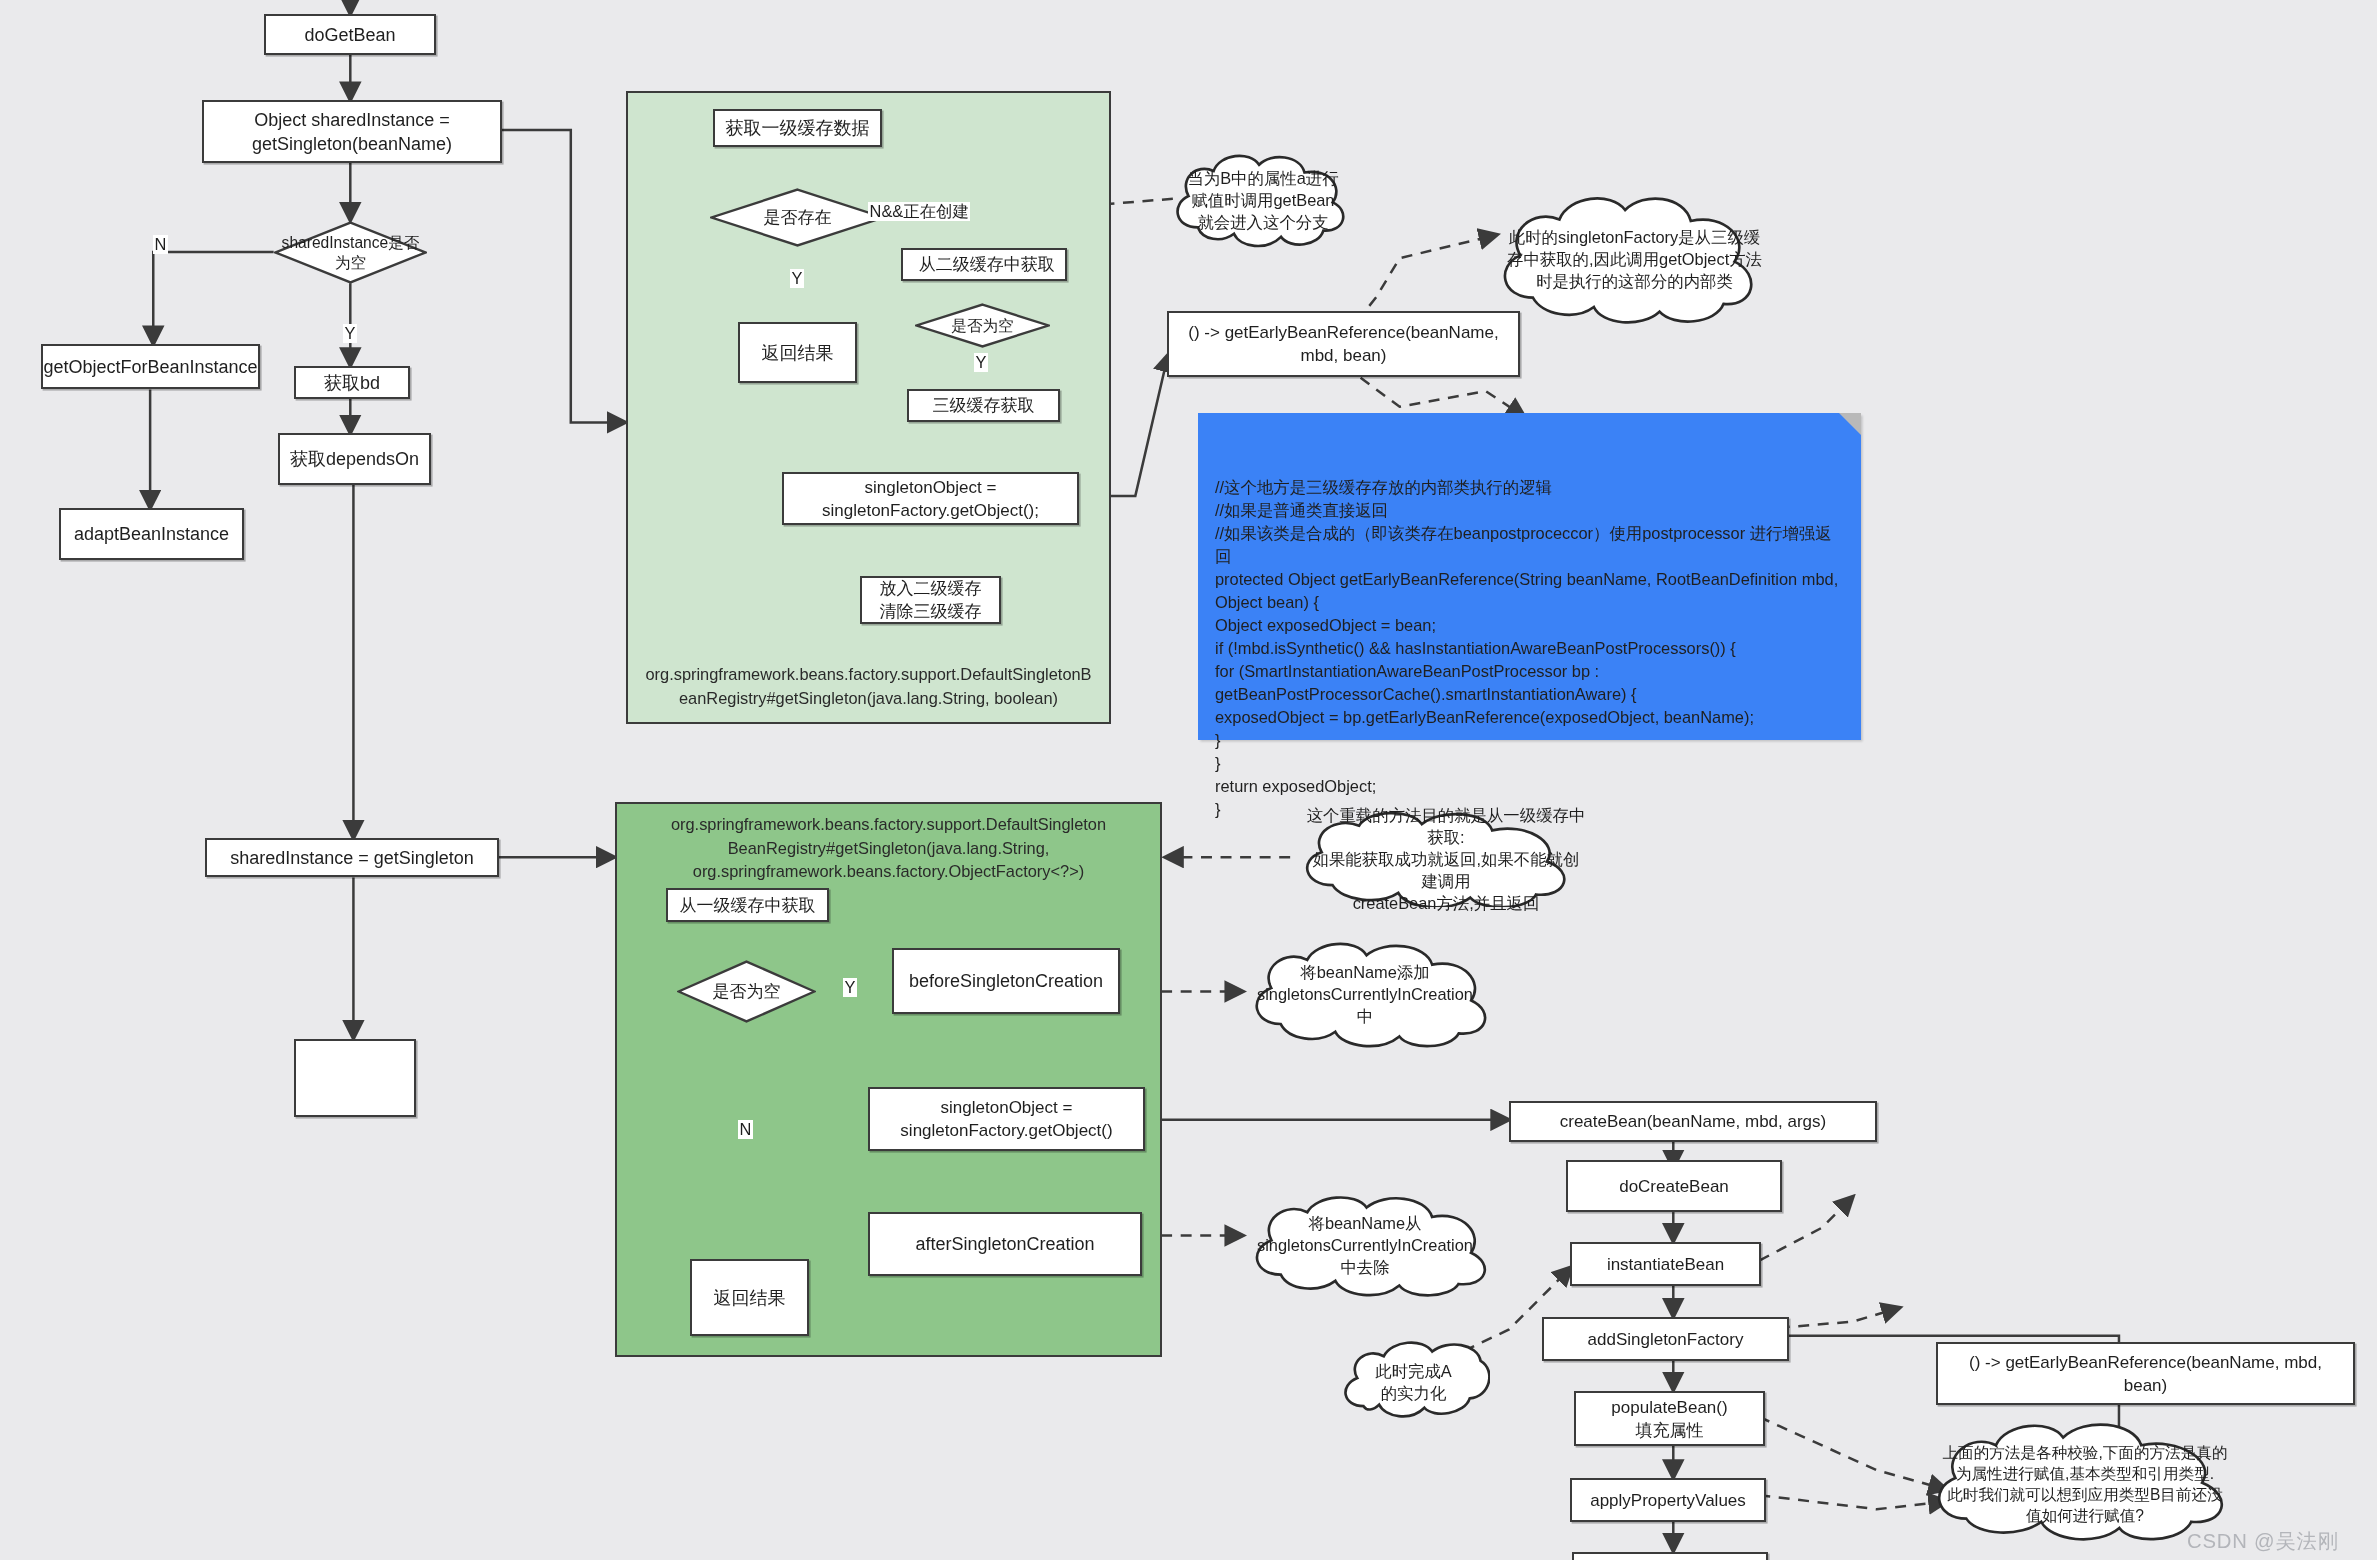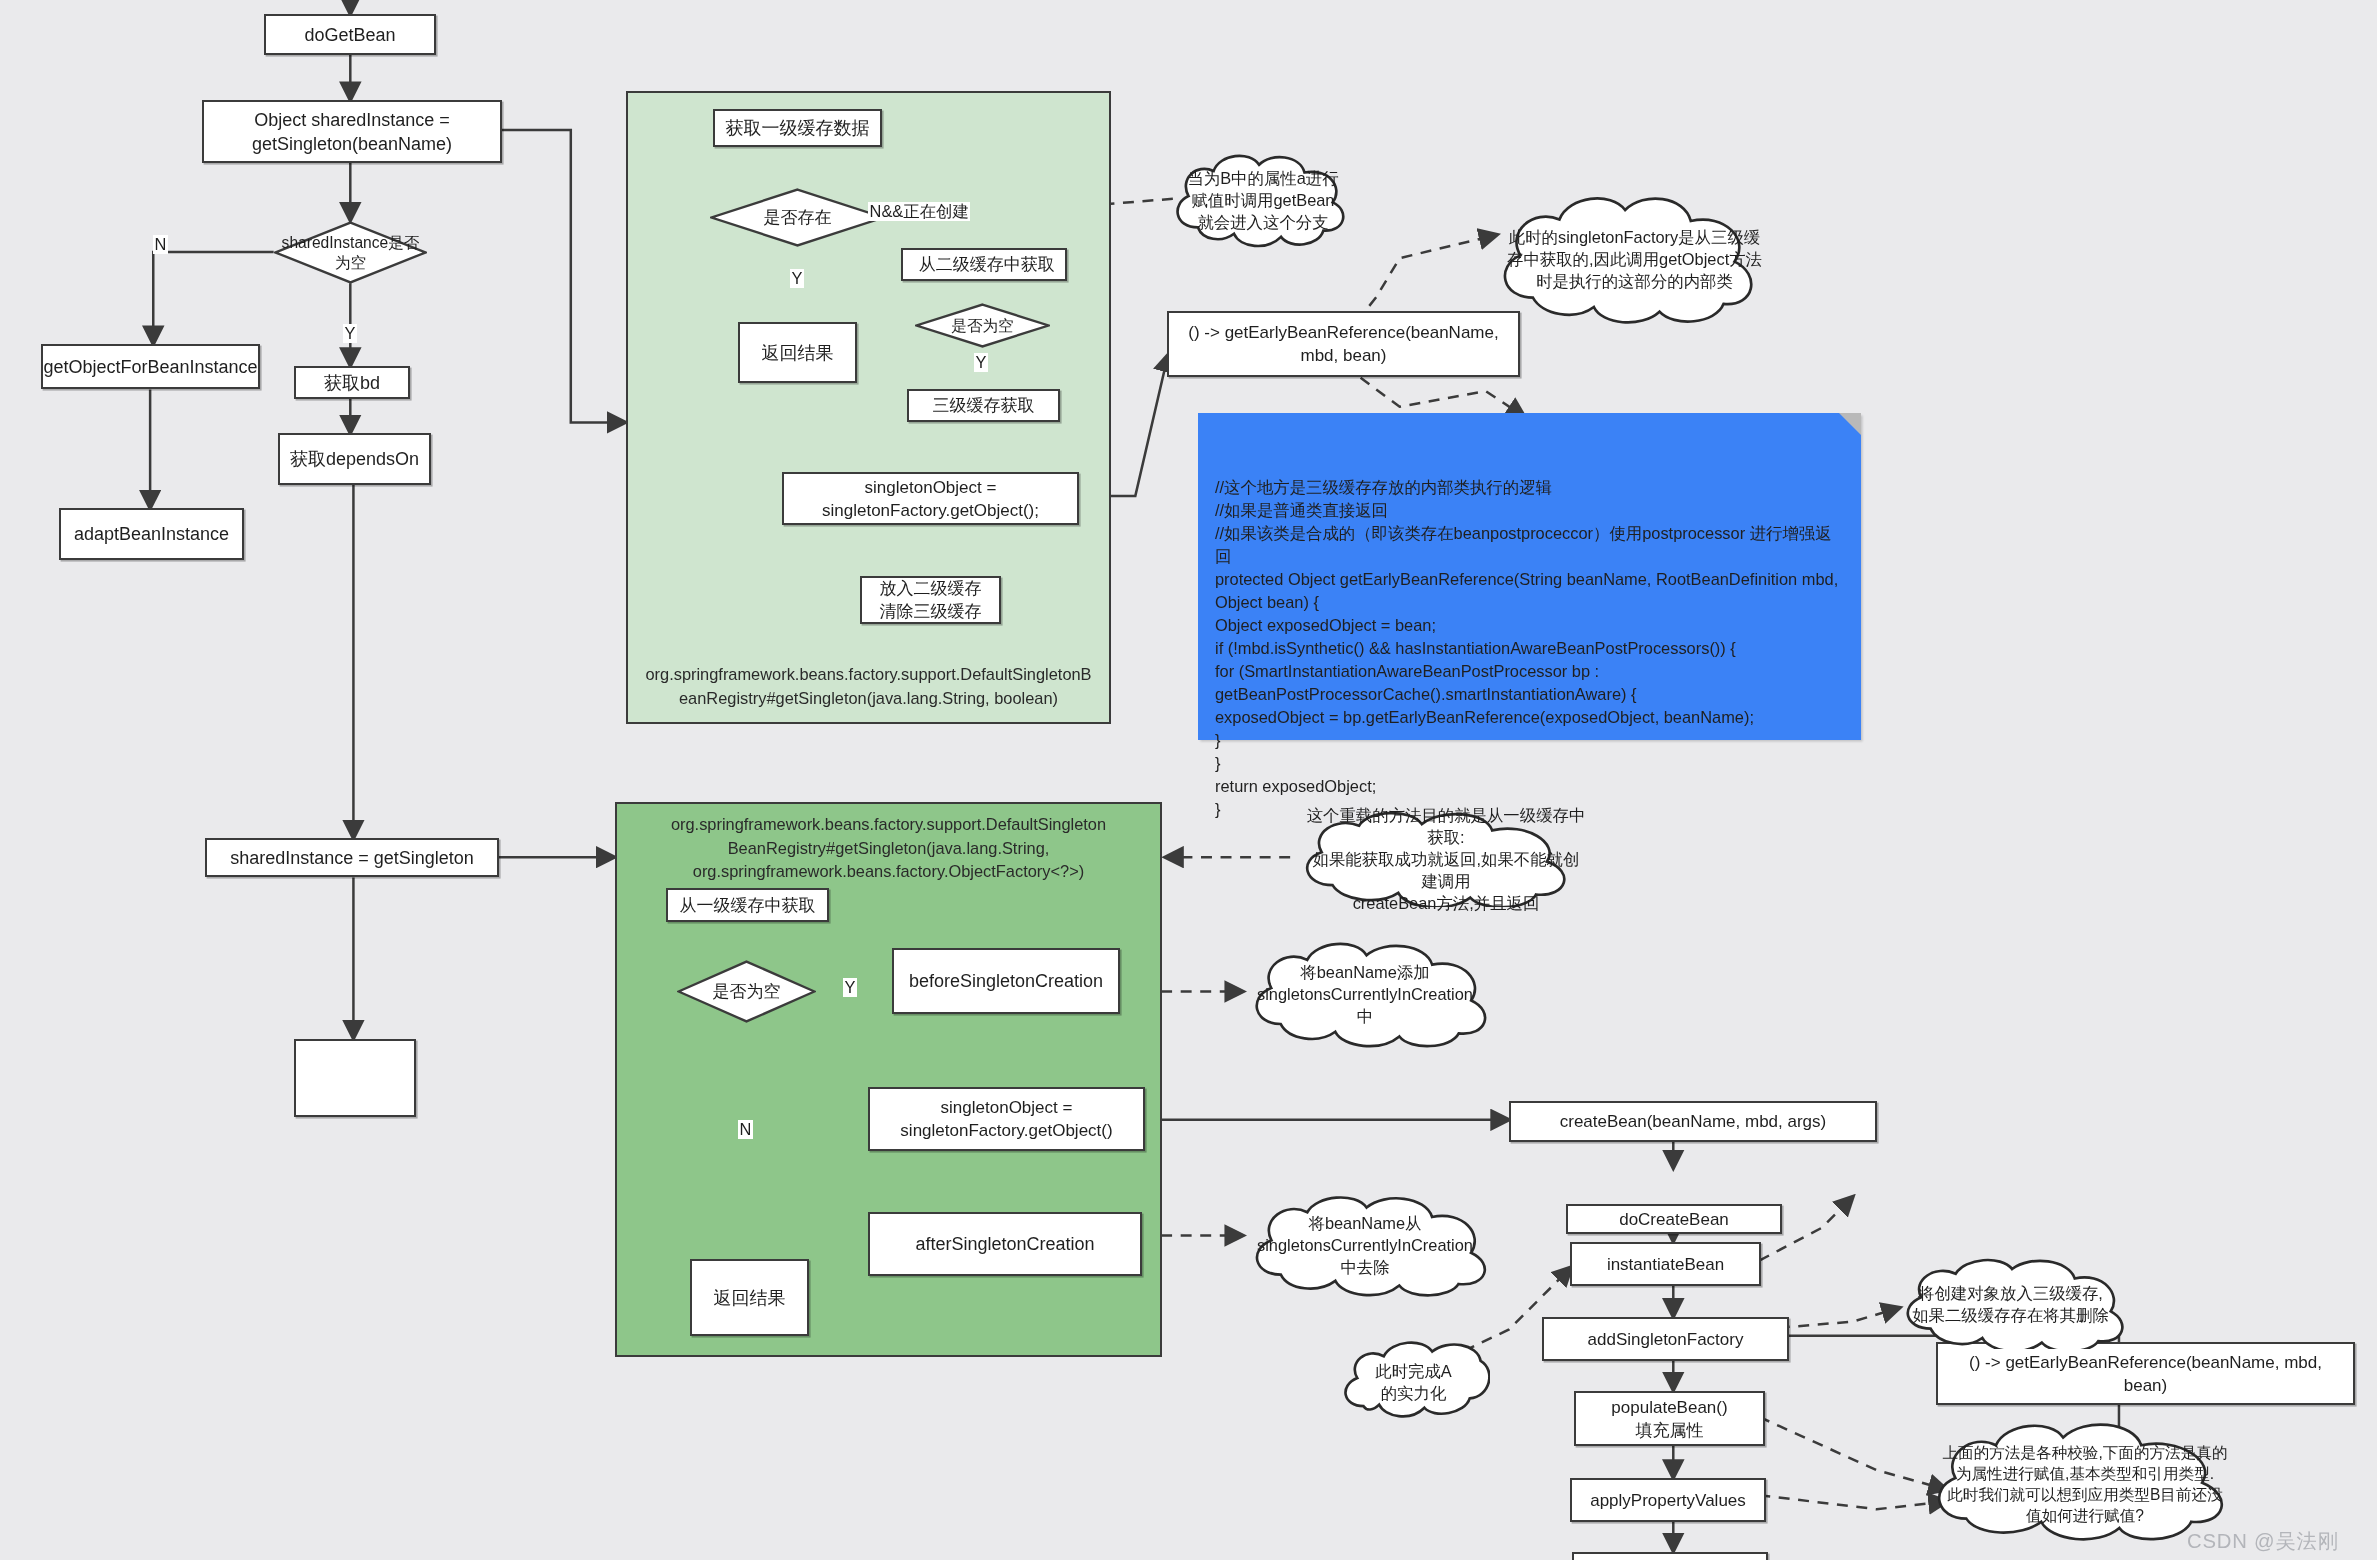--- a/index.html
+++ b/index.html
@@ -296,46 +296,37 @@
       <path d="M34,86 C8,86 2,60 26,50 C14,30 38,10 60,22 C70,2 110,-2 122,16
                C142,0 180,6 184,28 C204,40 196,74 170,76 C164,96 124,102 112,88
                C94,106 62,100 54,84 C46,92 38,92 34,86 Z" fill="#fff" stroke="#2a2a2a" stroke-width="3.4"></path>
     </svg>
     <div class="ctext">此时完成A
 的实力化</div>
   </div>
 
   <div class="node small" style="left:1509px;top:1101px;width:368px;height:41px;">createBean(beanName, mbd, args)</div>
 
-  <div class="node small" style="left:1566px;top:1204px;width:216px;height:30px;">doCreateBean</div>
+  <div class="node small" style="left:1566px;top:1160px;width:216px;height:52px;">doCreateBean</div>
 
   <div class="node small" style="left:1570px;top:1242px;width:191px;height:44px;">instantiateBean</div>
 
   <div class="node small" style="left:1542px;top:1317px;width:247px;height:44px;">addSingletonFactory</div>
 
   <div class="node small" style="left:1574px;top:1391px;width:191px;height:55px;white-space:pre-line;">populateBean()
 填充属性</div>
 
   <div class="node small" style="left:1570px;top:1478px;width:196px;height:44px;">applyPropertyValues</div>
 
   <div class="node small" style="left:1572px;top:1552px;width:196px;height:44px;">resolveReference</div>
 
   <div class="node small" style="left:1936px;top:1342px;width:419px;height:63px;white-space:pre-line;">() -&gt; getEarlyBeanReference(beanName, mbd,
 bean)</div>
 
 
-  <div class="cloud" style="left:1893px;top:1258px;width:235px;height:91px;">
-    <svg width="235" height="91" viewBox="0 0 300 116">
-      <path d="M48,90 C16,90 8,62 36,50 C24,28 54,8 80,20 C92,0 138,-4 152,14
-               C176,-4 224,2 232,26 C268,18 292,46 278,68 C304,82 294,110 262,106
-               C252,122 204,124 190,108 C166,126 124,120 114,102 C94,116 58,110 48,90 Z" fill="#fff" stroke="#2a2a2a" stroke-width="3.4"></path>
-    </svg>
-    <div class="ctext">将创建对象放入三级缓存,
-如果二级缓存存在将其删除</div>
-  </div>
 
   <div class="cloud" style="left:1921px;top:1420px;width:328px;height:127px;">
     <svg width="328" height="127" viewBox="0 0 420 162">
       <path d="M58,126 C20,126 10,88 44,74 C28,46 64,16 96,32 C108,4 166,-2 182,22
                C210,-4 272,2 282,32 C330,22 378,52 360,80 C400,96 390,134 346,130
                C334,156 270,160 254,138 C226,162 166,154 154,130 C128,150 72,148 58,126 Z" fill="#fff" stroke="#2a2a2a" stroke-width="3.4"></path>
     </svg>
     <div class="ctext" style="font-size:15.6px;line-height:21px;">上面的方法是各种校验,下面的方法是真的
 为属性进行赋值,基本类型和引用类型.
 此时我们就可以想到应用类型B目前还没

